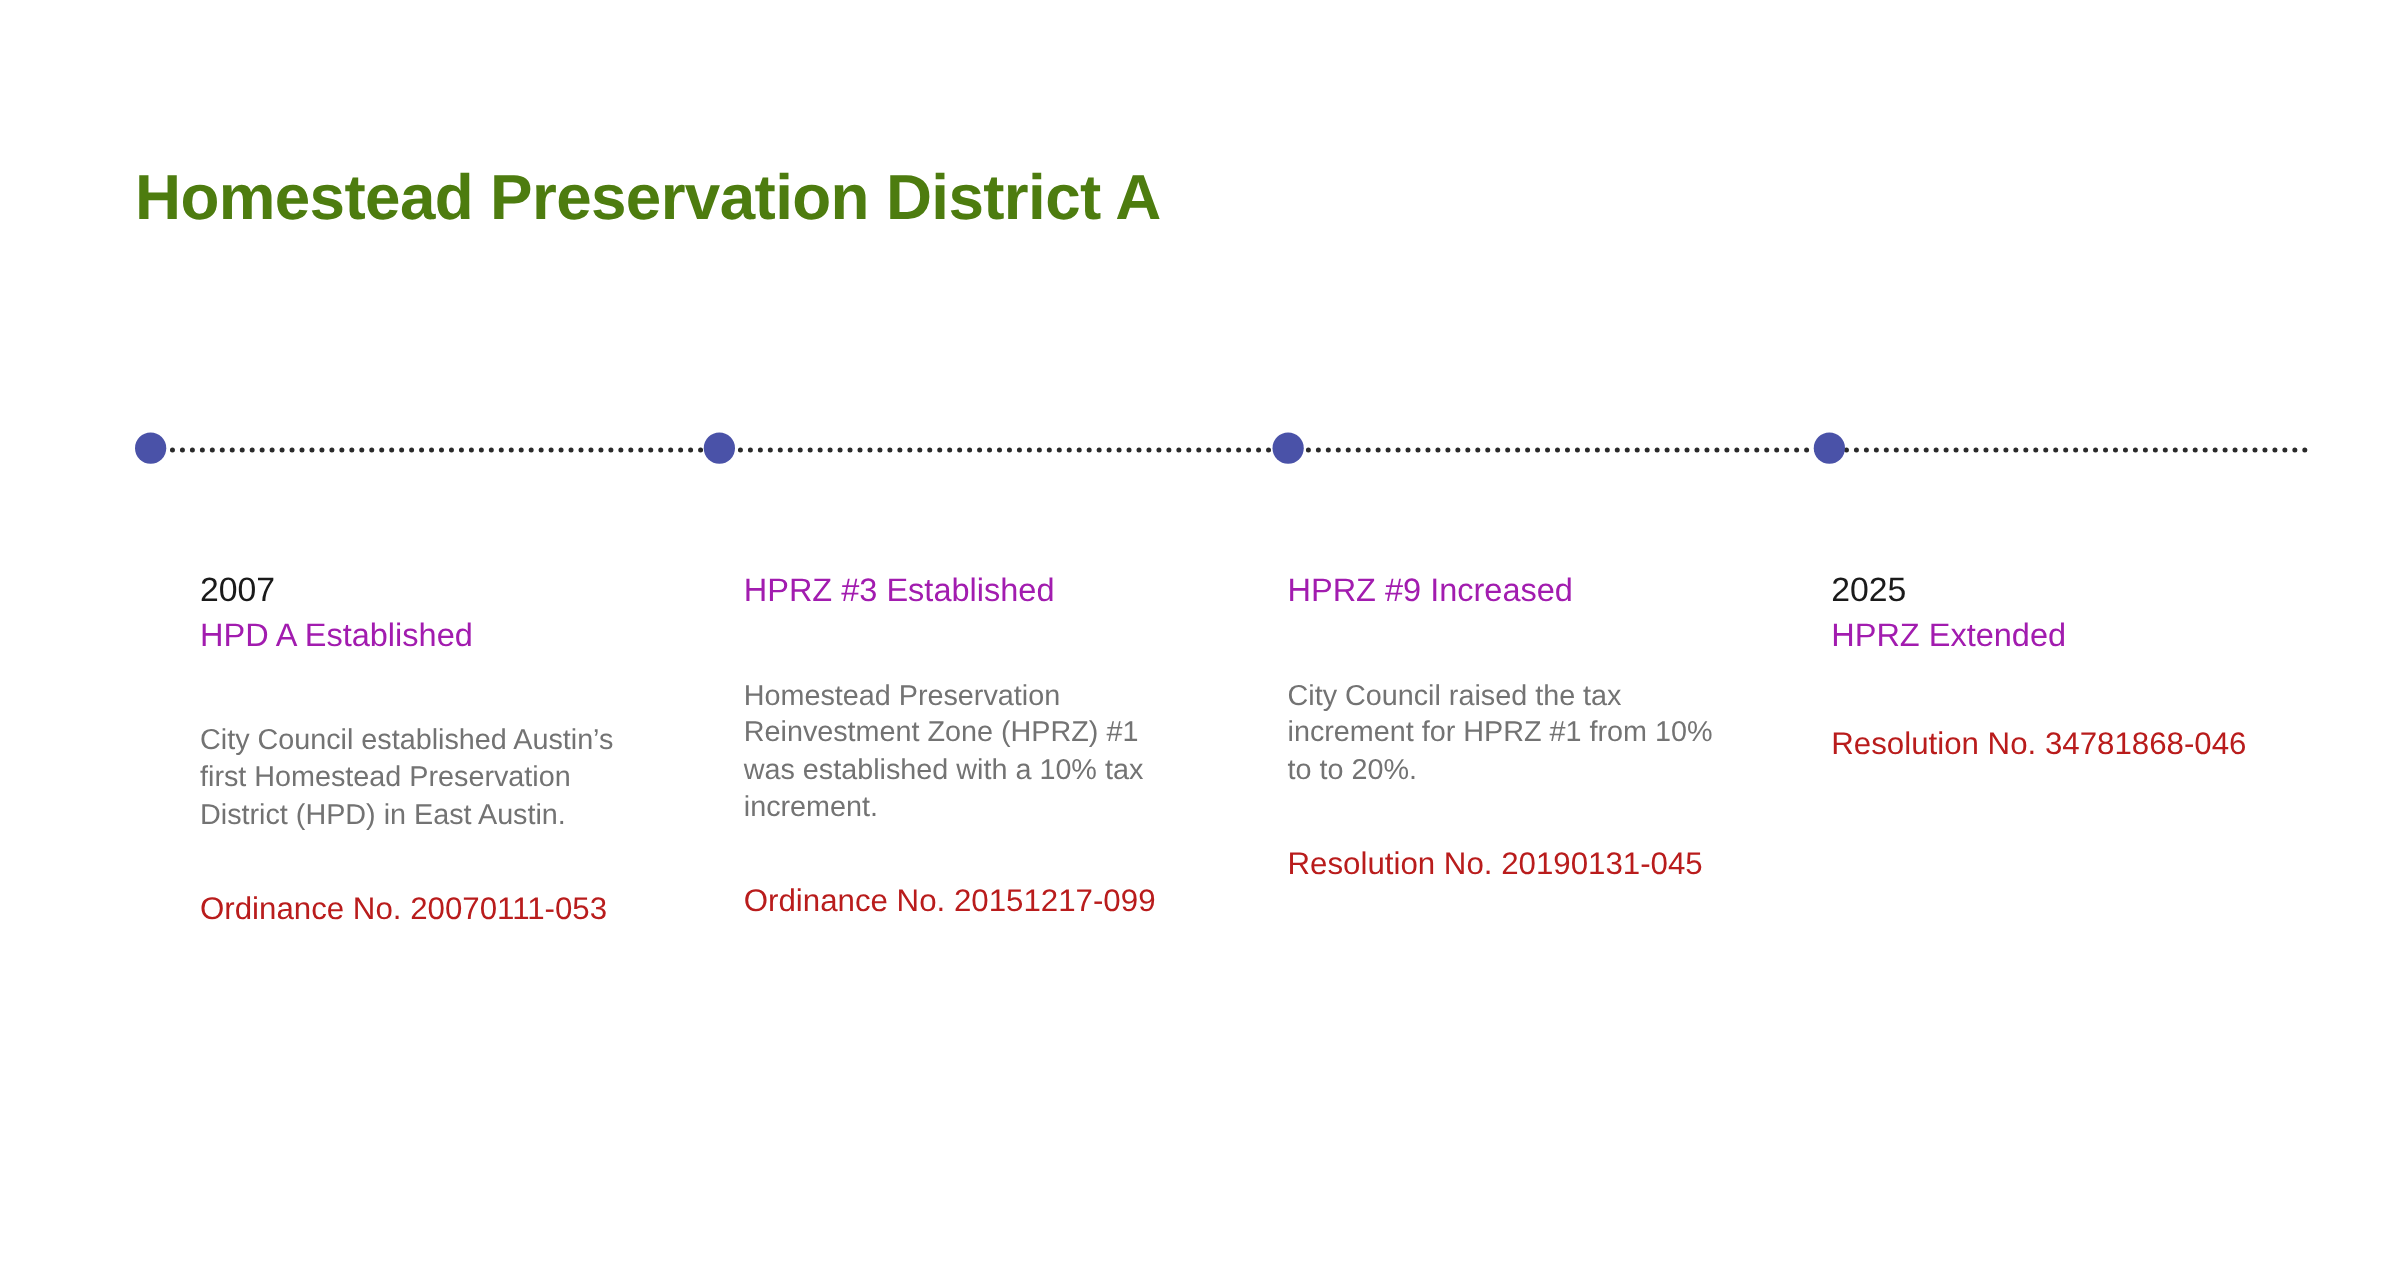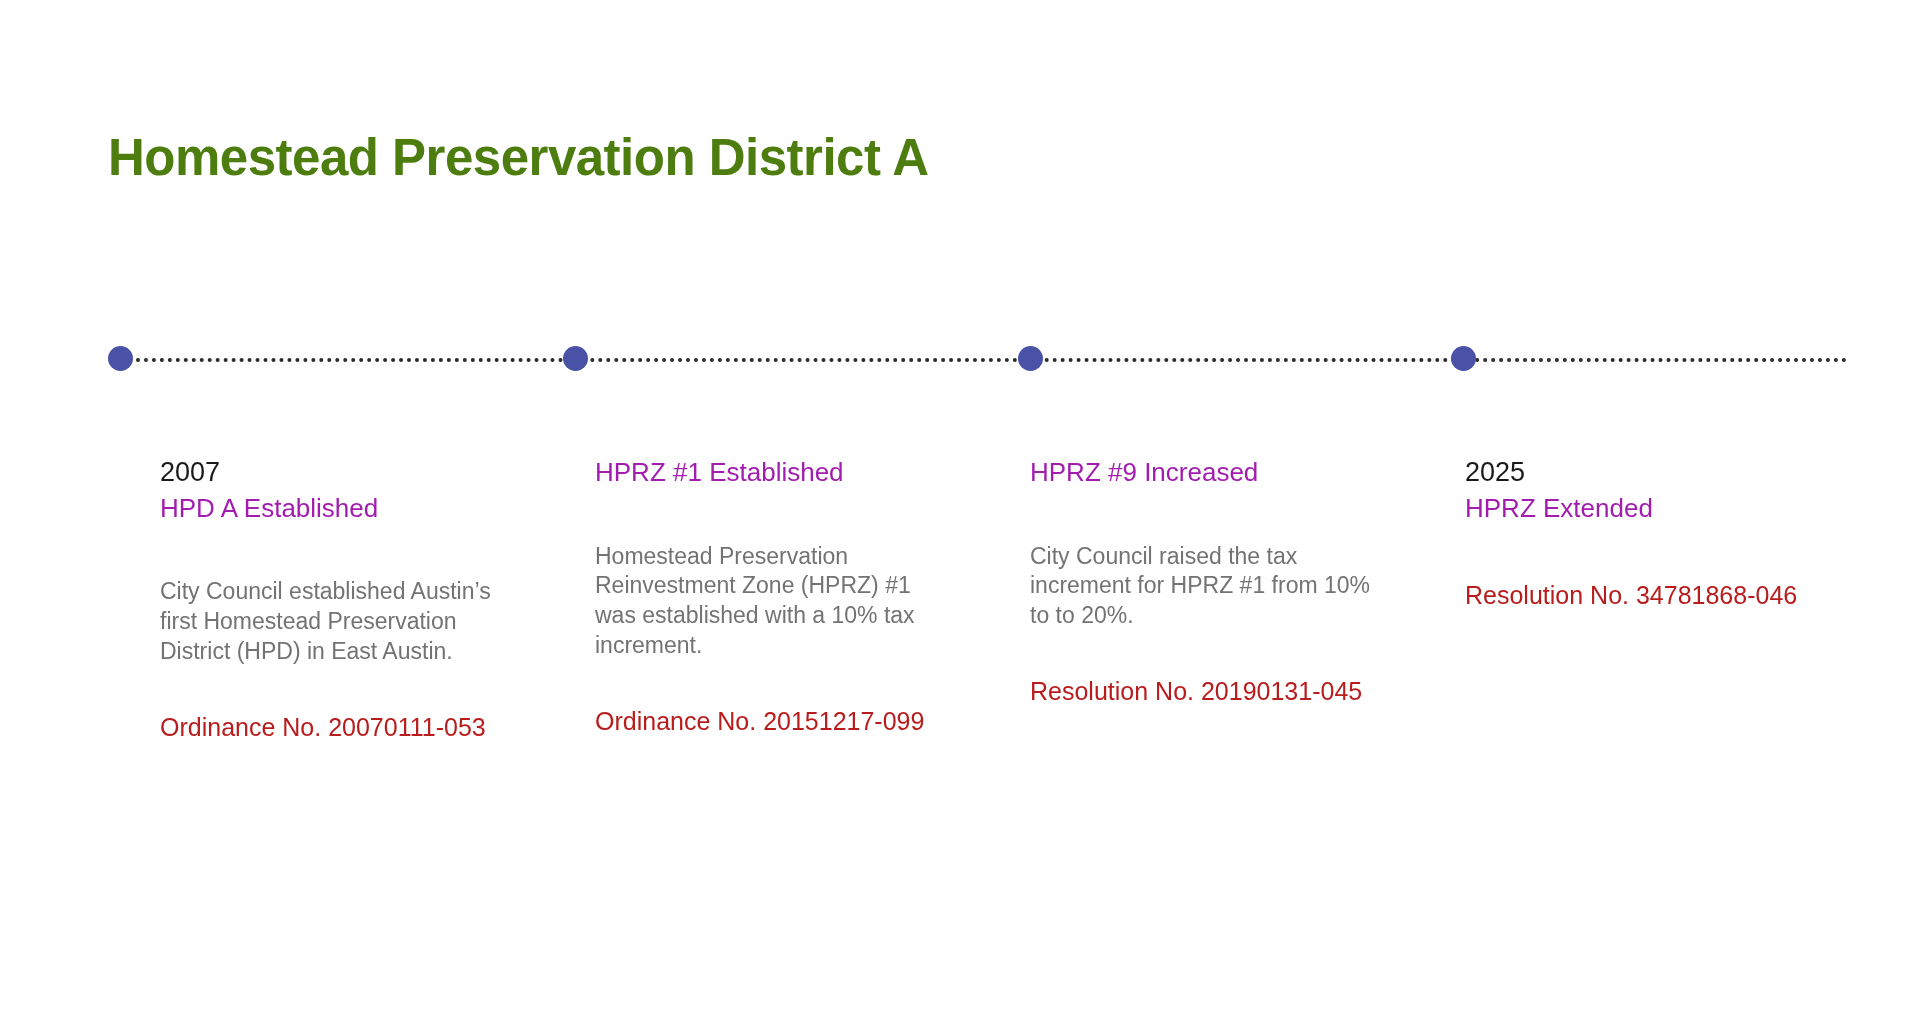--- a/index.html
+++ b/index.html
@@ -112,21 +112,21 @@
   <div class="columns">
 
     <div class="col">
       <div class="col-year">2007</div>
       <div class="col-head">HPD A Established</div>
       <div class="col-body">City Council established Austin’s first Homestead Preservation District (HPD) in East Austin.</div>
       <a class="col-link">Ordinance No. 20070111-053</a>
     </div>
 
     <div class="col">
-      <div class="col-head">HPRZ #1 Established</div>
+      <div class="col-head">HPRZ #3 Established</div>
       <div class="col-body">Homestead Preservation Reinvestment Zone (HPRZ) #1 was established with a 10% tax increment.</div>
       <a class="col-link">Ordinance No. 20151217-099</a>
     </div>
 
     <div class="col">
       <div class="col-head">HPRZ #9 Increased</div>
       <div class="col-body">City Council raised the tax increment for HPRZ #1 from 10% to to 20%.</div>
       <a class="col-link">Resolution No. 20190131-045</a>
     </div>
 

